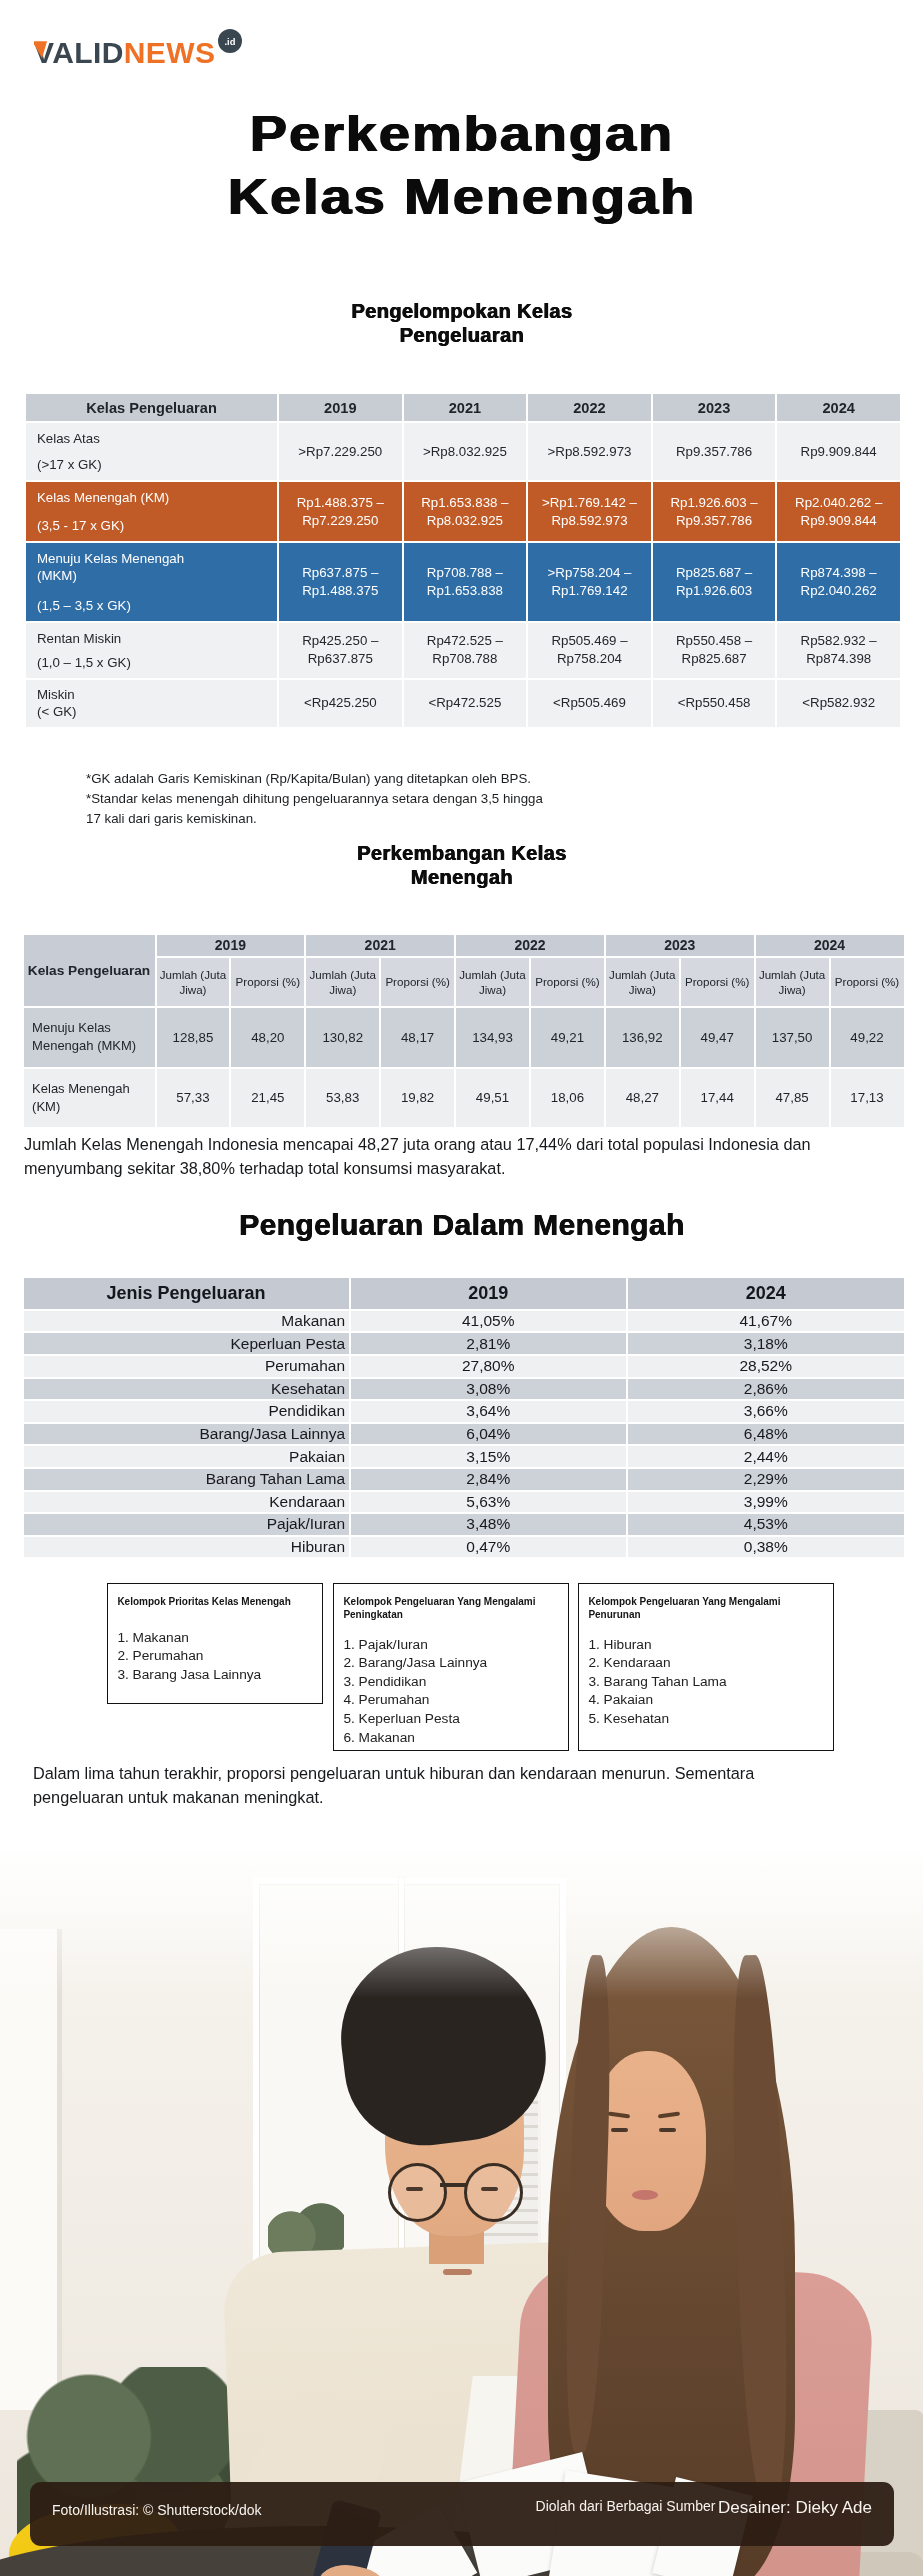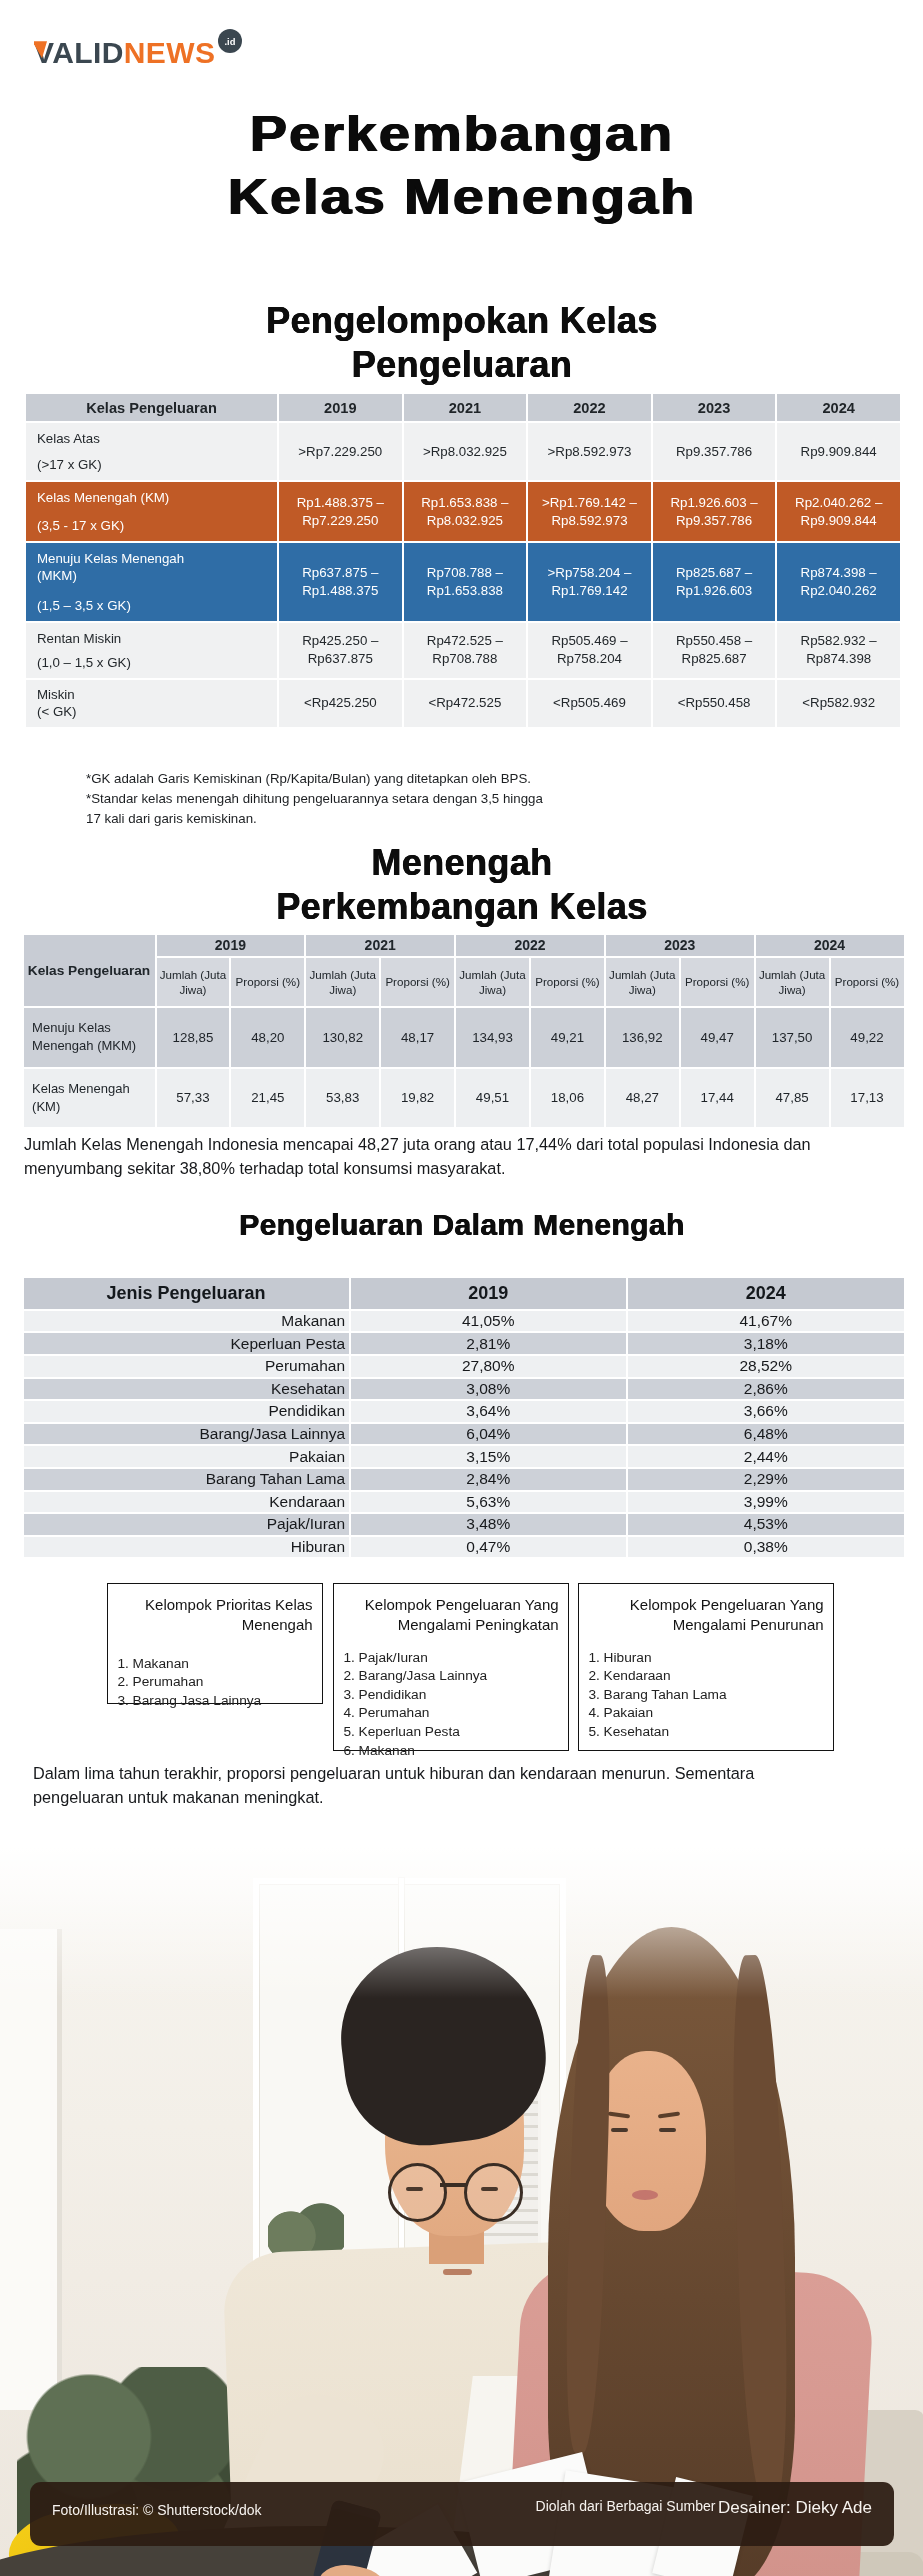--- a/index.html
+++ b/index.html
@@ -14,21 +14,21 @@
         clip-path:polygon(0 0,100% 0,62% 100%,0 18%);}
   .logo .badge{width:24px;height:24px;border-radius:50%;background:#3b4750;color:#fff;
         font-size:9.4px;font-weight:bold;display:flex;align-items:center;justify-content:center;
         margin-left:2.6px;margin-top:-6.9px;}
 
   
   .main-title{position:absolute;top:103px;left:0;width:924px;text-align:center;
         font-size:50px;font-weight:bold;line-height:1.26;color:#0b0b0b;letter-spacing:1.7px;
         transform:scaleX(1.12);transform-origin:center top;
         text-shadow:0.7px 0 0 #0b0b0b,-0.7px 0 0 #0b0b0b;}
-  .sec-title{position:absolute;left:0;width:924px;text-align:center;font-size:36px;
+  .sec-title{position:absolute;left:0;width:924px;text-align:center;font-size:20px;
         font-weight:bold;line-height:1.22;color:#0d0d0d;letter-spacing:0.4px;
         text-shadow:0.4px 0 0 #0d0d0d,-0.4px 0 0 #0d0d0d;}
   #s1t{top:299px;} #s2t{top:841px;} #s3t{top:1207px;font-size:30px;}
 
   
   table{border-collapse:separate;border-spacing:2.6px;table-layout:fixed;}
   td,th{overflow:hidden;}
 
   
   .t1{position:absolute;top:392px;left:24px;width:878px;}
@@ -67,21 +67,21 @@
   .t3 td{font-size:15.5px;height:20.6px;text-align:center;color:#17191c;padding:0 3.4px;}
   .t3 td.lbl{text-align:right;padding-left:32px;}
   .t3 tr.l td{background:#eef0f2;}
   .t3 tr.g td{background:#cdd1d8;}
 
   
   .box{position:absolute;top:1583px;background:#fff;border:1.7px solid #131313;padding:11px 9.4px;box-sizing:border-box;}
   #box1{left:107px;width:216px;height:121px;}
   #box2{left:333px;width:236px;height:168px;}
   #box3{left:578px;width:256px;height:168px;}
-  .box .bt{font-size:15px;font-weight:normal;text-align:right;line-height:1.3;color:#141414;}
+  .box .bt{font-size:10px;font-weight:bold;text-align:left;line-height:1.3;color:#141414;}
   .box .bl{margin-top:14.6px;font-size:13.7px;line-height:1.36;color:#222;}
   #box1 .bl{margin-top:20.6px;}
 
   
   .photo{position:absolute;top:1826px;left:0;width:924px;height:750px;overflow:hidden;
          background:linear-gradient(180deg,#f7f5f0 0%,#f1ece4 60%,#ece6dd 100%);}
   .ph{position:absolute;}
   .fadeTop{top:0;left:0;width:924px;height:172px;background:linear-gradient(180deg,#ffffff 12%,rgba(255,255,255,0) 100%);z-index:4;}
   .window{top:103px;left:0;width:57px;height:481px;background:#fbfaf7;border-right:5.2px solid #e4e0d8;}
   .shelf{top:52px;left:253px;width:301px;height:601px;background:#f9f8f4;border:6px solid #ffffff;box-shadow:inset 0 0 0 0.9px #e2ded6;}
@@ -242,22 +242,22 @@
     </tr>
   </tbody>
     </table>
 
   <div class="footnote">
     <div>*GK adalah Garis Kemiskinan (Rp/Kapita/Bulan) yang ditetapkan oleh BPS.</div>
     <div>*Standar kelas menengah dihitung pengeluarannya setara dengan 3,5 hingga 17 kali dari garis kemiskinan.</div>
   </div>
 
   <div class="sec-title" id="s2t">
+    <div>Perkembangan Kelas</div>
     <div>Menengah</div>
-    <div>Perkembangan Kelas</div>
   </div>
 
   <table class="t2">
     <colgroup>
         <col style="width:131px">
         <col>
         <col>
         <col>
         <col>
         <col>

